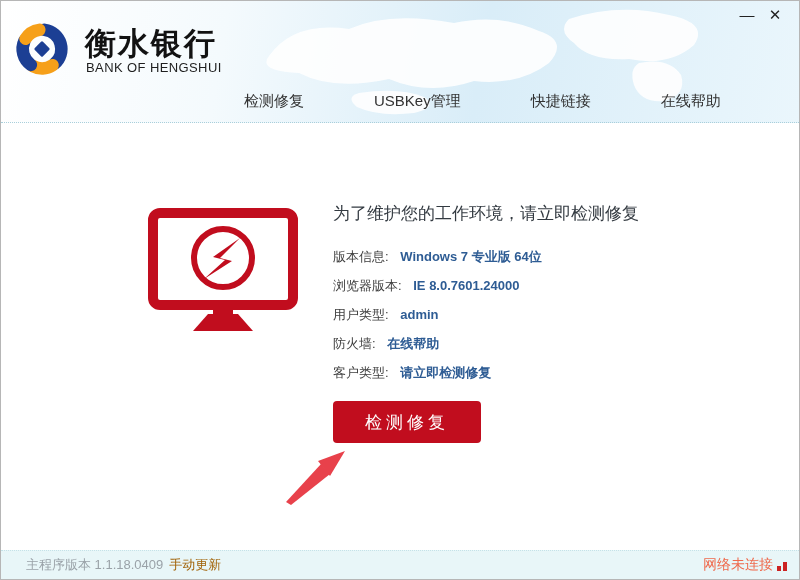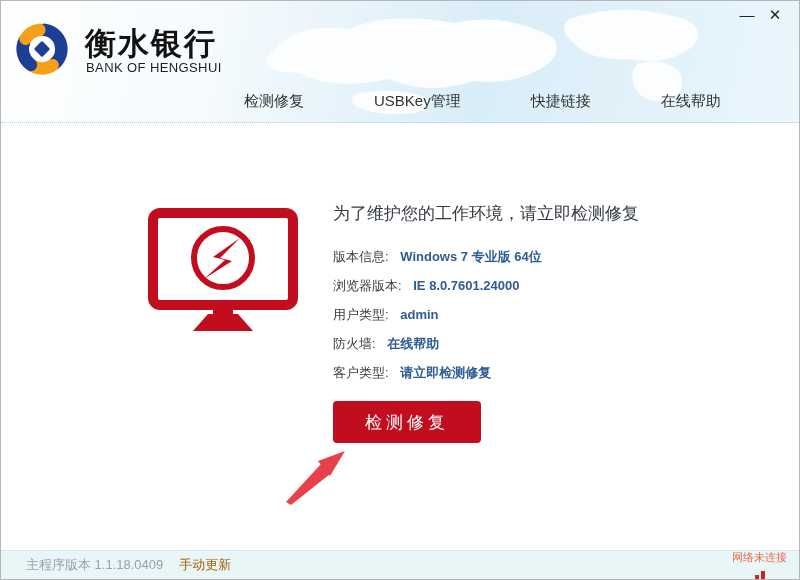--- a/index.html
+++ b/index.html
@@ -26,23 +26,23 @@
   .info-row{height:29px;line-height:29px;font-size:13px;white-space:nowrap;}
   .info-label{color:#404040;margin-right:8px;}
   .info-value{color:#2e5c94;font-weight:bold;text-align:center;}
   .repair-btn{margin-top:14px;width:148px;height:42px;background:#c10d1e;border:none;border-radius:4px;
     color:#fff;font-size:17px;letter-spacing:4px;cursor:pointer;font-family:inherit;}
   .pointer-arrow{position:absolute;left:284px;top:448px;}
 
   
   .footer{position:absolute;left:0;bottom:0;width:100%;height:29px;background:#e8f6f8;
     border-top:1px dotted #c4e2e8;box-sizing:border-box;display:flex;align-items:center;}
-  .footer-left{margin-left:25px;font-size:13px;color:#9aa2a8;display:flex;gap:16px;}
+  .footer-left{margin-left:25px;font-size:13px;color:#9aa2a8;display:flex;gap:6px;}
   .footer-update{color:#a16207;cursor:pointer;}
-  .footer-right{margin-left:auto;margin-right:12px;font-size:11px;color:#ef6a4d;display:flex;align-items:center;gap:4px;flex-direction:column;}
+  .footer-right{margin-left:auto;margin-right:12px;font-size:14px;color:#ef6a4d;display:flex;align-items:center;gap:4px;}
   .net-bars{display:inline-flex;align-items:flex-end;gap:2px;height:11px;}
   .net-bars i{display:block;width:4px;background:#cc2222;}
   .net-bars .b1{height:5px;}
   .net-bars .b2{height:9px;}
 </style>
 </head>
 <body>
 
 <div id="app">
 

